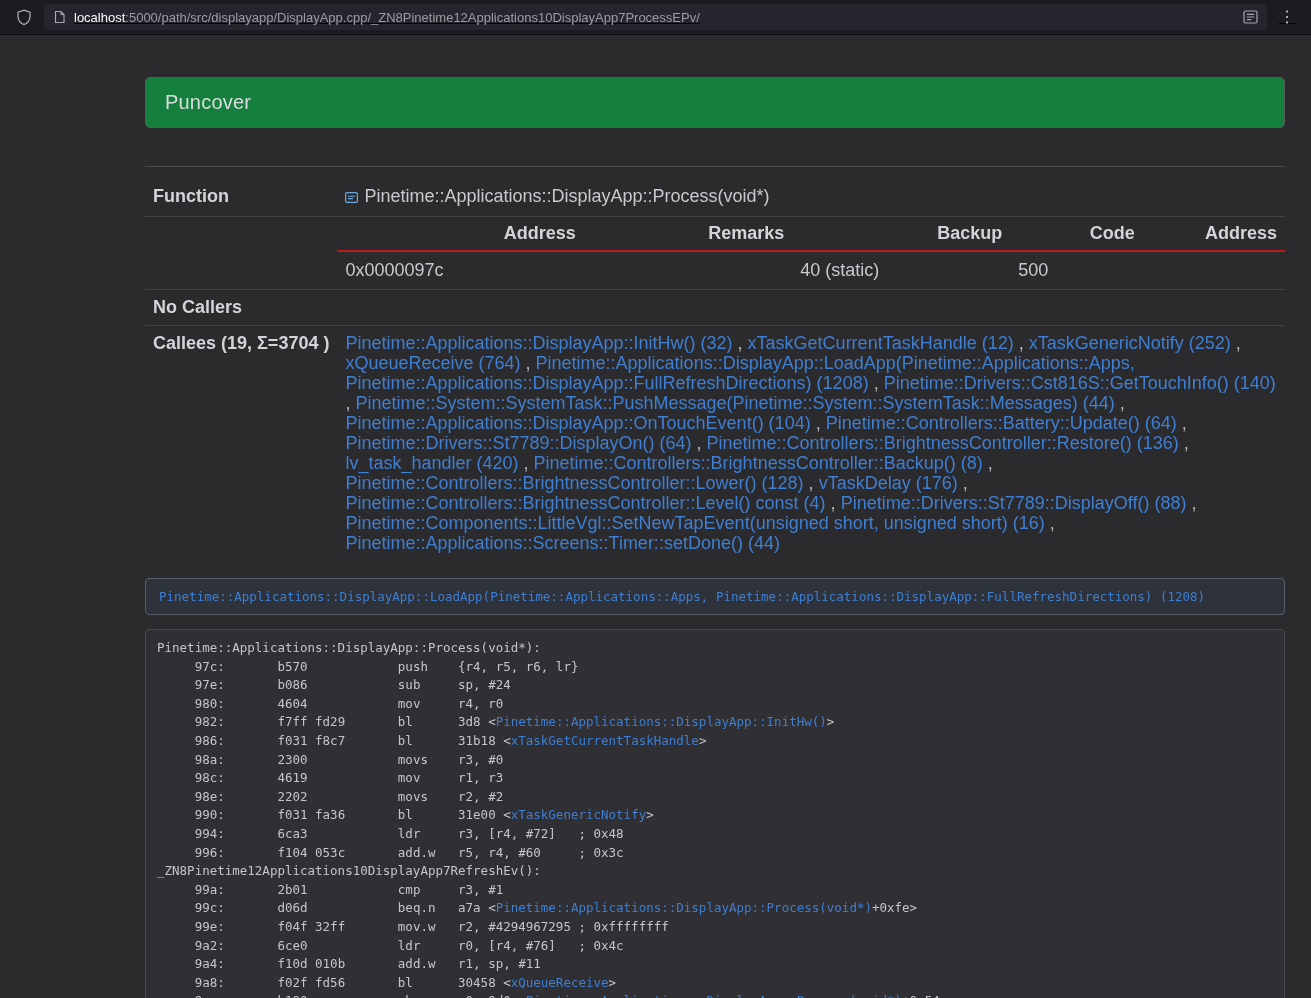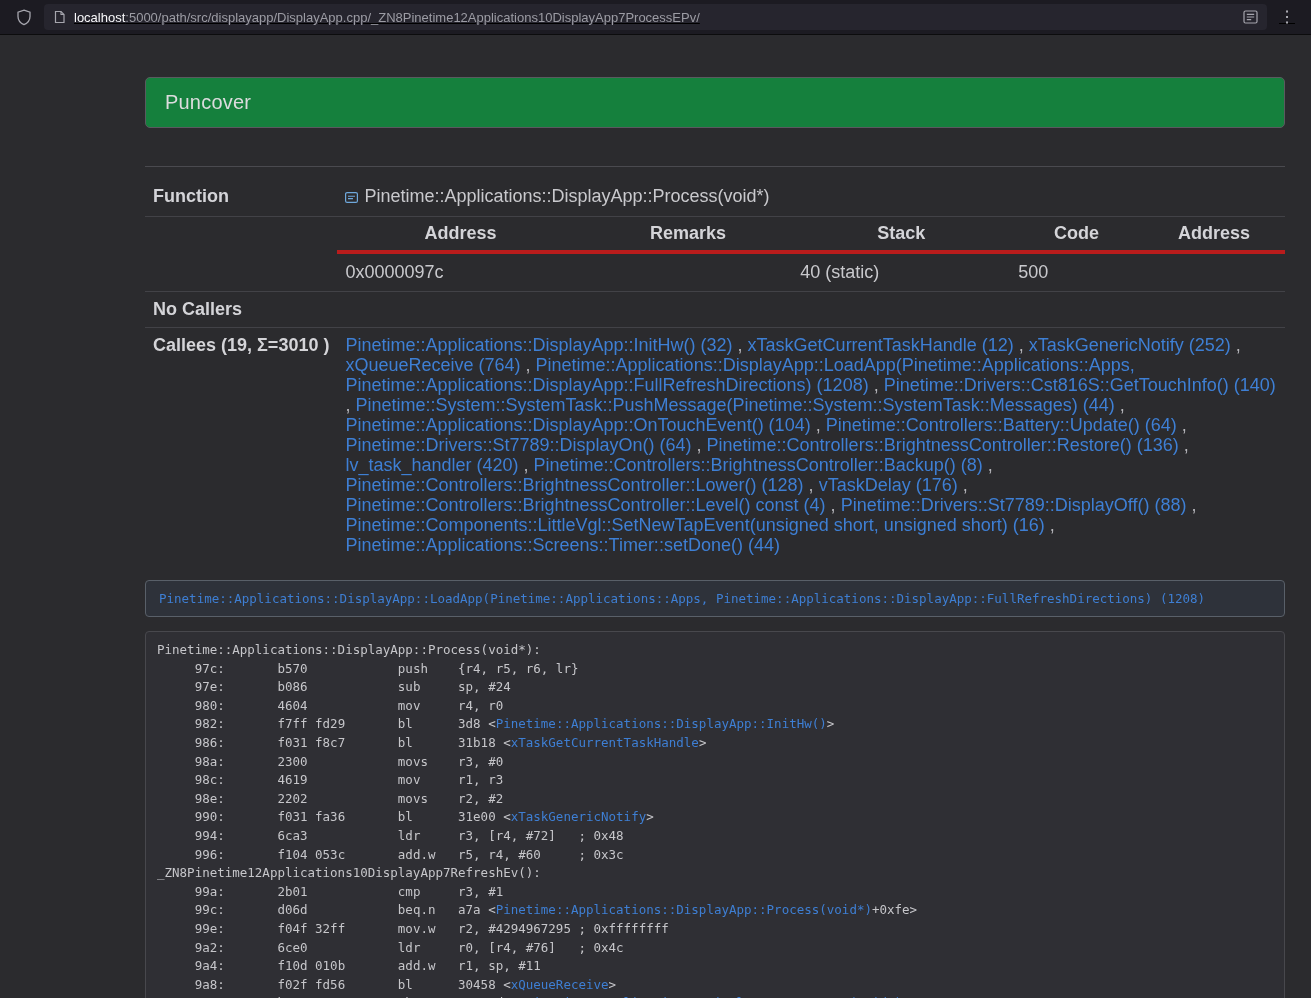--- a/index.html
+++ b/index.html
@@ -32,22 +32,22 @@
   .bc-sep,.dim{color:#b6b6bb}
   table.main{width:100%;border-collapse:collapse;font-size:18px;color:#c9c9cd}
   table.main>tbody>tr>th,table.main>tbody>tr>td{
     padding:7px 8px;text-align:left;vertical-align:top;border-top:1px solid #424247;
   }
   table.main>tbody>tr:first-child>th,table.main>tbody>tr:first-child>td{border-top:0}
   th.rowlabel{width:1%;white-space:nowrap;font-weight:700;color:#d4d4d8}
   td.nopad{padding:0 !important}
   table.inner{width:100%;border-collapse:collapse}
   table.inner th{
-    padding:6px 8px;text-align:center;font-weight:700;color:#d4d4d8;
-    border-bottom:4px solid #b91c1c;
+    padding:6px 8px;text-align:right;font-weight:700;color:#d4d4d8;
+    border-bottom:2px solid #b91c1c;
   }
   table.inner td{padding:8px 8px;color:#c9c9cd}
   .fn-ic{display:inline-block;vertical-align:-2px;margin-right:6px}
   td.callees{line-height:20px}
   .sep{color:#b6b6bb}
   
   .alert{
     border:1px solid #596069;background:#2e323a;border-radius:4px;
     padding:8px 13px;margin:18px 0 14px;
     font-family:"DejaVu Sans Mono",monospace;font-size:12.5px;line-height:19px;
@@ -112,21 +112,21 @@
         </td>
       </tr>
       <tr>
         <th class="rowlabel"></th>
         <td class="nopad">
           <table class="inner">
             <thead>
               <tr>
                 <th style="width:26%">Address</th>
                 <th style="width:22%">Remarks</th>
-                <th style="width:23%">Stack</th>
+                <th style="width:23%">Backup</th>
                 <th style="width:14%">Code</th>
                 <th style="width:15%">Address</th>
               </tr>
             </thead>
             <tbody>
               <tr>
                 <td>0x0000097c</td>
                 <td></td>
                 <td>40 (static)</td>
                 <td>500</td>
@@ -134,21 +134,21 @@
               </tr>
             </tbody>
           </table>
         </td>
       </tr>
       <tr>
         <th class="rowlabel">No Callers</th>
         <td></td>
       </tr>
       <tr>
-        <th class="rowlabel">Callees (19, Σ=3010 )</th>
+        <th class="rowlabel">Callees (19, Σ=3704 )</th>
         <td class="callees"><a href="#">Pinetime::Applications::DisplayApp::InitHw() (32)</a><span class="sep"> , </span><a href="#">xTaskGetCurrentTaskHandle (12)</a><span class="sep"> , </span><a href="#">xTaskGenericNotify (252)</a><span class="sep"> , </span><a href="#">xQueueReceive (764)</a><span class="sep"> , </span><a href="#">Pinetime::Applications::DisplayApp::LoadApp(Pinetime::Applications::Apps, Pinetime::Applications::DisplayApp::FullRefreshDirections) (1208)</a><span class="sep"> , </span><a href="#">Pinetime::Drivers::Cst816S::GetTouchInfo() (140)</a><span class="sep"> , </span><a href="#">Pinetime::System::SystemTask::PushMessage(Pinetime::System::SystemTask::Messages) (44)</a><span class="sep"> , </span><a href="#">Pinetime::Applications::DisplayApp::OnTouchEvent() (104)</a><span class="sep"> , </span><a href="#">Pinetime::Controllers::Battery::Update() (64)</a><span class="sep"> , </span><a href="#">Pinetime::Drivers::St7789::DisplayOn() (64)</a><span class="sep"> , </span><a href="#">Pinetime::Controllers::BrightnessController::Restore() (136)</a><span class="sep"> , </span><a href="#">lv_task_handler (420)</a><span class="sep"> , </span><a href="#">Pinetime::Controllers::BrightnessController::Backup() (8)</a><span class="sep"> , </span><a href="#">Pinetime::Controllers::BrightnessController::Lower() (128)</a><span class="sep"> , </span><a href="#">vTaskDelay (176)</a><span class="sep"> , </span><a href="#">Pinetime::Controllers::BrightnessController::Level() const (4)</a><span class="sep"> , </span><a href="#">Pinetime::Drivers::St7789::DisplayOff() (88)</a><span class="sep"> , </span><a href="#">Pinetime::Components::LittleVgl::SetNewTapEvent(unsigned short, unsigned short) (16)</a><span class="sep"> , </span><a href="#">Pinetime::Applications::Screens::Timer::setDone() (44)</a></td>
       </tr>
     </tbody>
   </table>
 
   <div class="alert">
     <a href="#">Pinetime::Applications::DisplayApp::LoadApp(Pinetime::Applications::Apps, Pinetime::Applications::DisplayApp::FullRefreshDirections) (1208)</a>
   </div>
 
   <pre class="disasm">Pinetime::Applications::DisplayApp::Process(void*):

